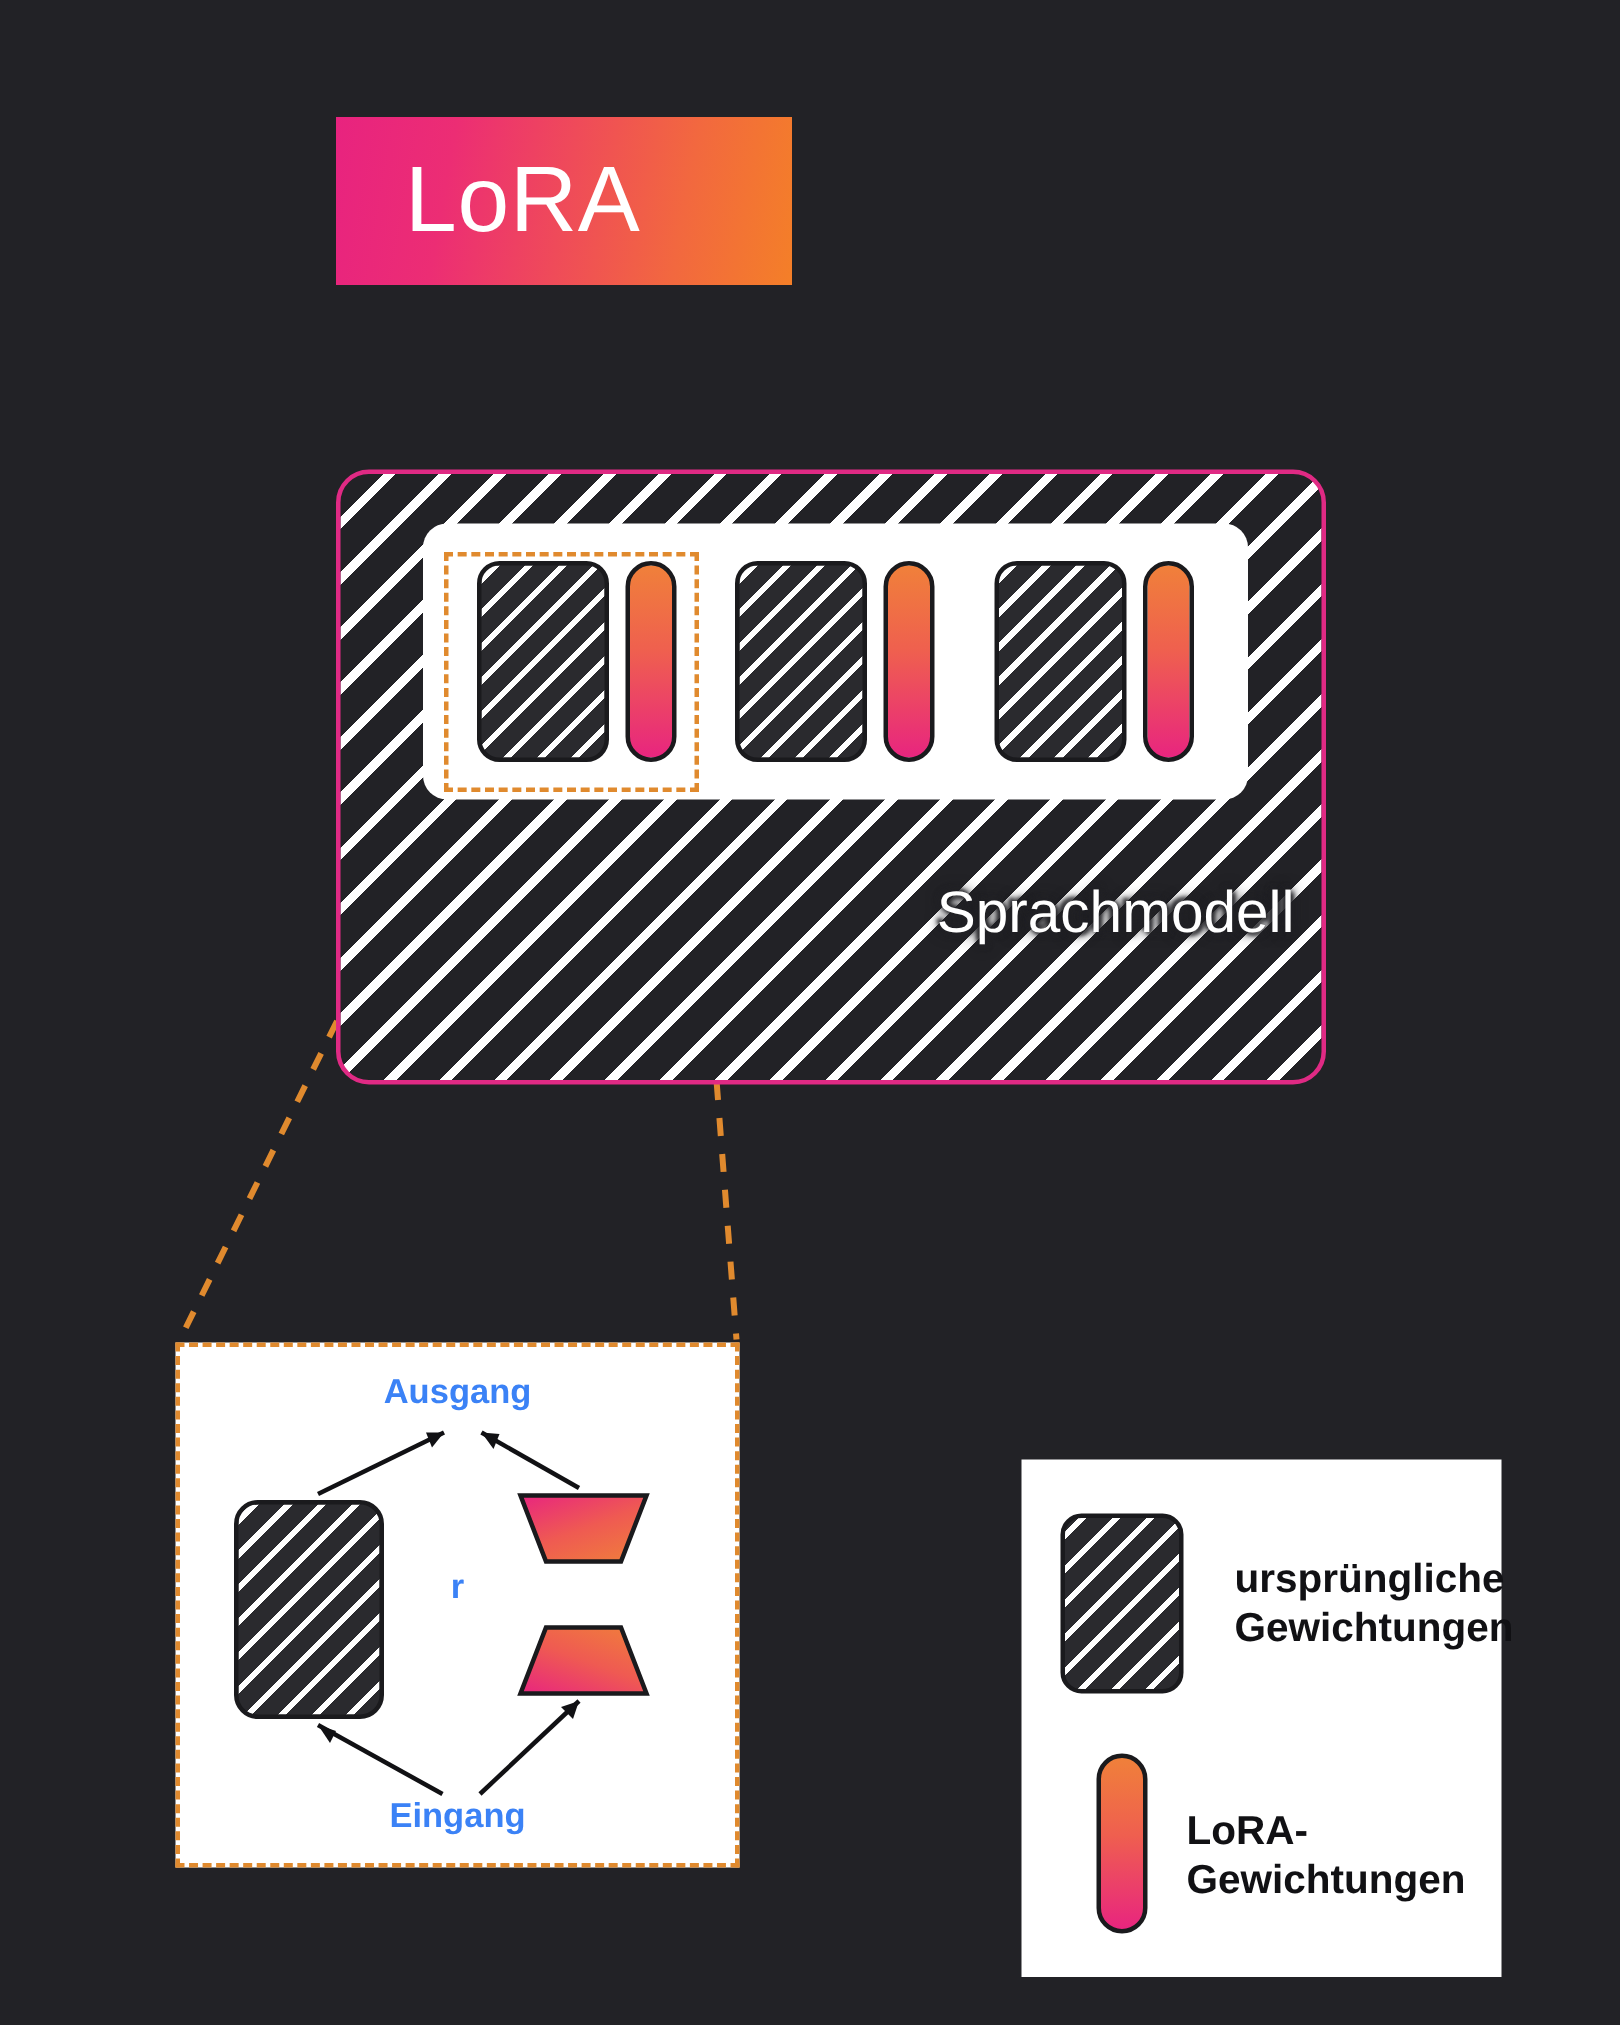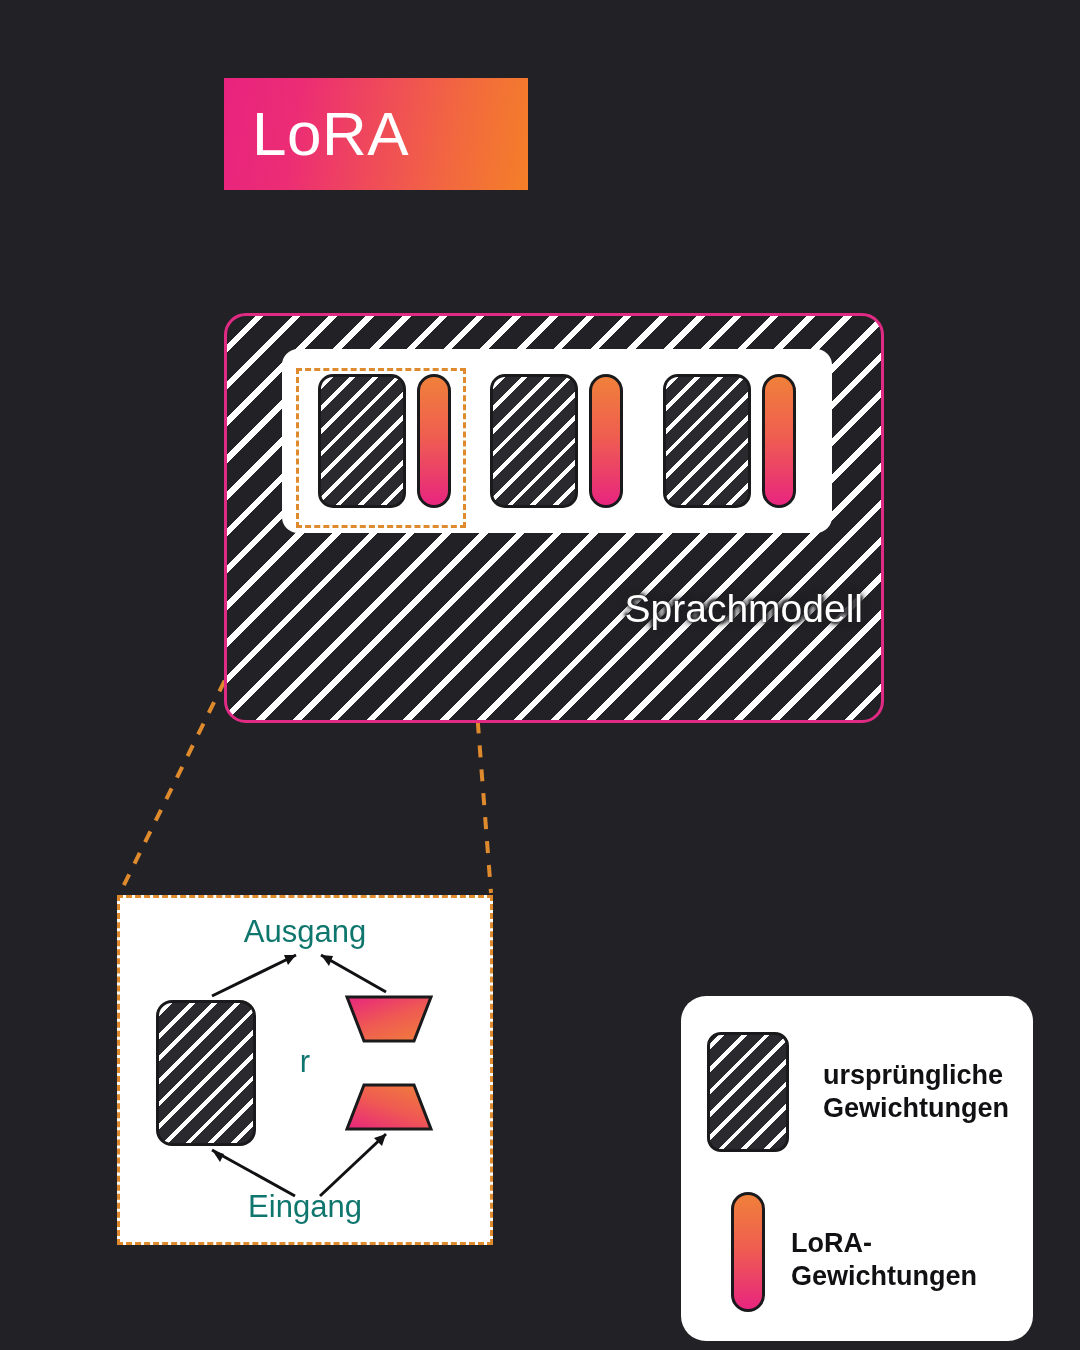--- a/index.html
+++ b/index.html
@@ -18,21 +18,21 @@
   
   #title-badge {
     position: absolute;
     left: 224px;
     top: 78px;
     width: 304px;
     height: 112px;
     background: linear-gradient(100deg, #e8237f 0%, #ec2d74 25%, #f2683f 75%, #f47f28 100%);
     display: flex;
     align-items: center;
-    padding-left: 28px;
+    padding-left: 46px;
     box-sizing: border-box;
   }
   #title-badge .label {
     color: #ffffff;
     font-size: 62px;
     letter-spacing: 0.5px;
     line-height: 1;
   }
 
   
@@ -136,23 +136,23 @@
     left: 117px;
     top: 895px;
     width: 376px;
     height: 350px;
     background: #ffffff;
     border: 3px dashed #e08a2e;
     box-sizing: border-box;
   }
   #detail-panel .txt {
     position: absolute;
-    color: #0f766e;
-    font-weight: normal;
-    font-size: 31px;
+    color: #3b82f6;
+    font-weight: bold;
+    font-size: 23px;
     line-height: 1;
   }
   #detail-out-label { left: 50%; transform: translateX(-50%); top: 18px; }
   #detail-in-label  { left: 50%; transform: translateX(-50%); bottom: 20px; margin-top: 40px; }
   #detail-r-label   { left: 50%; transform: translateX(-50%); top: 148px; font-weight: bold; font-size: 27px;}
   #detail-orig {
     position: absolute;
     left: 36px;
     top: 102px;
     width: 100px;
@@ -188,26 +188,25 @@
     width: 84px;
     height: 44px;
     background: linear-gradient(20deg, #e8257f 0%, #ef5a52 50%, #f0803a 100%);
     clip-path: polygon(20% 0%, 80% 0%, 100% 100%, 0% 100%);
   }
 
   
   #legend {
     position: absolute;
     left: 681px;
-    top: 996px;
-    width: 352px;
+    top: 973px;
+    width: 320px;
     height: 345px;
     background: #ffffff;
     box-sizing: border-box;
-    border-radius: 25px;
   }
   .legend-row {
     position: absolute;
     display: flex;
     align-items: center;
   }
   #legend-row-1 { left: 26px; top: 36px; }
   #legend-row-2 { left: 26px; top: 196px; }
   .legend-orig {
     width: 82px;

